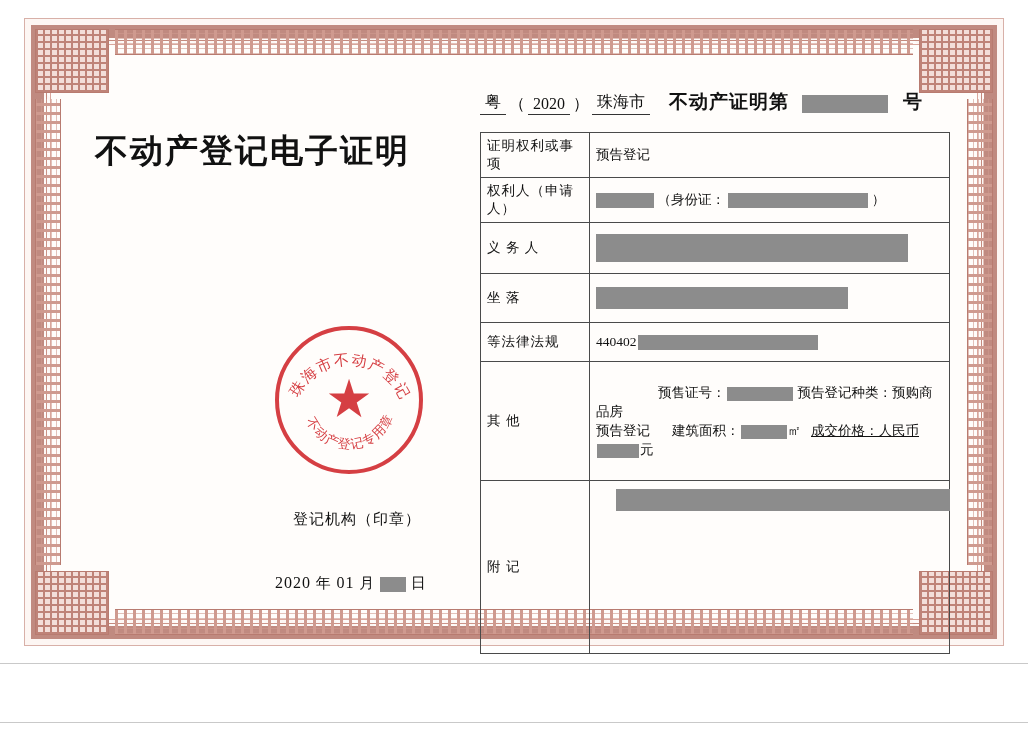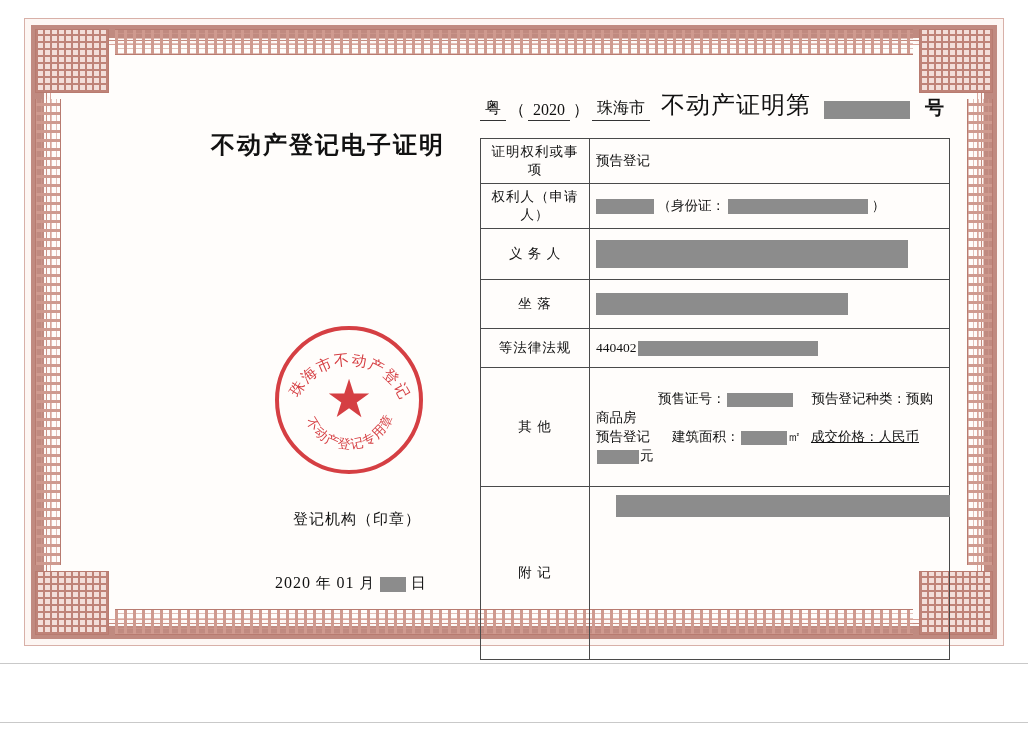--- a/index.html
+++ b/index.html
@@ -73,22 +73,22 @@
     box-sizing:border-box;
   }
   .edge-v.left{left:10px;}
   .edge-v.right{right:10px;}
 
   
   .left-panel{
     position:absolute;left:70px;top:110px;width:350px;
   }
   .cert-title{
-    font-size:24px;font-weight:bold;letter-spacing:2px;
-    text-align:right;color:#111;margin:0 0 34px 0;
+    font-size:33px;font-weight:bold;letter-spacing:2px;
+    text-align:left;color:#111;margin:0 0 34px 0;
     font-family:"Liberation Serif","DejaVu Serif",serif;
   }
   .cert-body{
     font-size:17.5px;line-height:31px;color:#111;
     text-indent:2em;text-align:justify;
     padding:0 6px;letter-spacing:.5px;
   }
   .seal-wrap{
     position:absolute;left:250px;top:307px;width:160px;height:140px;
   }
@@ -115,37 +115,37 @@
 
   
   .right-panel{
     position:absolute;left:455px;top:70px;width:480px;
   }
   .doc-no{
     font-size:16px;color:#111;white-space:nowrap;
     display:flex;align-items:flex-end;gap:3px;
   }
   .doc-no .u{border-bottom:1px solid #333;padding:0 5px 1px 5px;display:inline-block;}
-  .doc-no .big{font-size:24px;font-weight:normal;letter-spacing:1px;padding-left:8px;}
+  .doc-no .big{font-size:19px;font-weight:bold;letter-spacing:1px;padding-left:8px;margin-left:8px;}
   .doc-no .tail{font-size:19px;font-weight:bold;padding-left:6px;}
 
   table.info{
     margin-top:17px;
     border-collapse:collapse;
     width:470px;
     table-layout:fixed;
   }
   table.info td{
     border:1px solid #4a4a4a;
     font-size:13.5px;color:#111;
     padding:4px 6px;
     vertical-align:middle;
   }
   td.lbl{
-    width:96px;text-align:center;
+    width:96px;
     letter-spacing:1px;
     font-size:13.5px;
   }
   td.val{position:relative;}
   .r1 td{height:30px;}
   .r2 td{height:36px;}
   .r3 td{height:42px;border-radius:7px;}
   .r4 td{height:40px;}
   .r5 td{height:30px;}
   .r6 td{height:110px;vertical-align:middle;}
@@ -268,21 +268,21 @@
           <tr class="r5">
             <td class="lbl">等法律法规</td>
             <td class="val">
               <span>440402</span><span class="redact" style="width:180px;height:15px;margin-left:1px;"></span>
             </td>
           </tr>
           <tr class="r6">
             <td class="lbl">其 他</td>
             <td class="val other-text">
               <div>
-                <span style="display:inline-block;width:62px;"></span><span>预售证号：</span><span class="redact" style="width:66px;height:14px;"></span><span style="padding-left:18px;text-align:right;">预告登记种类：</span><span>预购商品房</span>
+                <span style="display:inline-block;width:62px;"></span><span>预售证号：</span><span class="redact" style="width:66px;height:14px;"></span><span style="padding-left:4px;text-align:right;">预告登记种类：</span><span>预购商品房</span>
               </div>
               <div>
                 <span>预告登记</span><span style="padding-left:22px;">建筑面积：</span><span class="redact" style="width:46px;height:14px;"></span><span>㎡</span><span style="padding-left:10px;text-decoration:underline;">成交价格：人民币</span>
               </div>
               <div>
                 <span class="redact" style="width:42px;height:14px;"></span><span>元</span>
               </div>
             </td>
           </tr>
           <tr class="r7">

